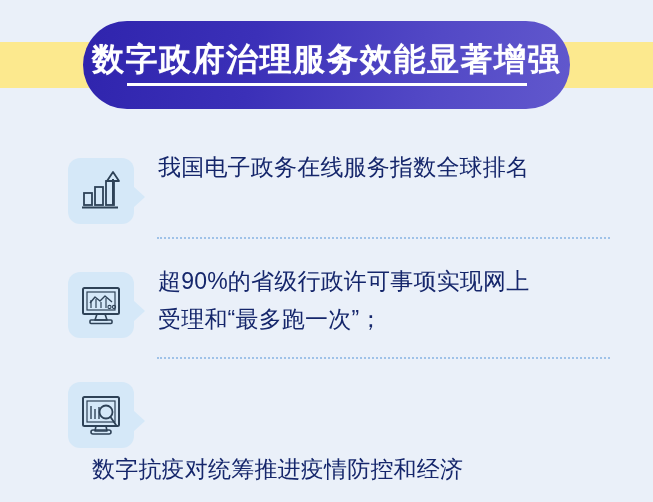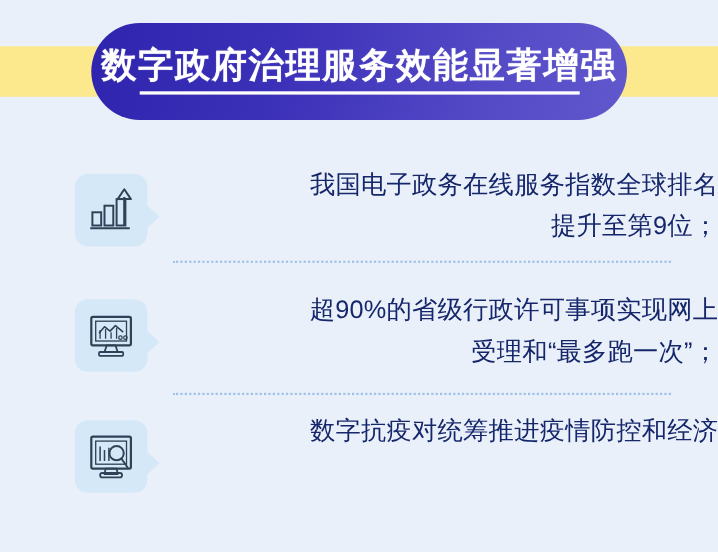--- a/index.html
+++ b/index.html
@@ -114,39 +114,38 @@
     display: block;
   }
   .row-text {
     flex: 1;
     margin-left: 24px;
     color: #15266b;
     font-size: 23px;
     line-height: 38px;
     padding-top: 2px;
     letter-spacing: 0.2px;
-    text-align: right;
   }
   .row-text .line {
     display: block;
     white-space: nowrap;
   }
   .divider {
     position: absolute;
     left: 157px;
     width: 453px;
     height: 2px;
     border-top: 2px dotted #9fc2e8;
   }
   #divider-1 { top: 117px; }
   #divider-2 { top: 237px; }
 
   #row-1 { position: absolute; top: 26px; left: 0; width: 653px; }
   #row-2 { position: absolute; top: 140px; left: 0; width: 653px; }
-  #row-3 { position: absolute; top: 250px; left: 0; width: 653px; }
+  #row-3 { position: absolute; top: 250px; left: 0; width: 653px; flex-direction: column; }
 </style>
 </head>
 <body>
 
 <div class="header">
   <div class="yellow-band"></div>
   <div class="title-pill">
     <div class="title-inner">
       <div class="title-text">数字政府治理服务效能显著增强</div>
       <div class="title-underline"></div>
@@ -165,21 +164,20 @@
           <rect x="27" y="12" width="8" height="24" stroke="#2e4257" stroke-width="1.8" fill="none"></rect>
           <line x1="3" y1="38.5" x2="39" y2="38.5" stroke="#2e4257" stroke-width="2"></line>
           <line x1="34" y1="36" x2="34" y2="10" stroke="#2e4257" stroke-width="2"></line>
           <path d="M34 3 L40 12 L28 12 Z" stroke="#2e4257" stroke-width="1.8" fill="none" stroke-linejoin="round"></path>
         </svg>
       </div>
       <div class="icon-tail"></div>
     </div>
     <div class="row-text">
       <span class="line">我国电子政务在线服务指数全球排名</span>
-      <span class="line">提升至第9位；</span>
     </div>
   </div>
 
   <div class="divider" id="divider-1"></div>
 
   <div class="row" id="row-2">
     <div class="icon-wrap">
       <div class="icon-box">
         <svg width="44" height="44" viewBox="0 0 44 44" fill="none">
           <rect x="4" y="5" width="36" height="26" rx="1.5" stroke="#2e4257" stroke-width="2" fill="none"></rect>

